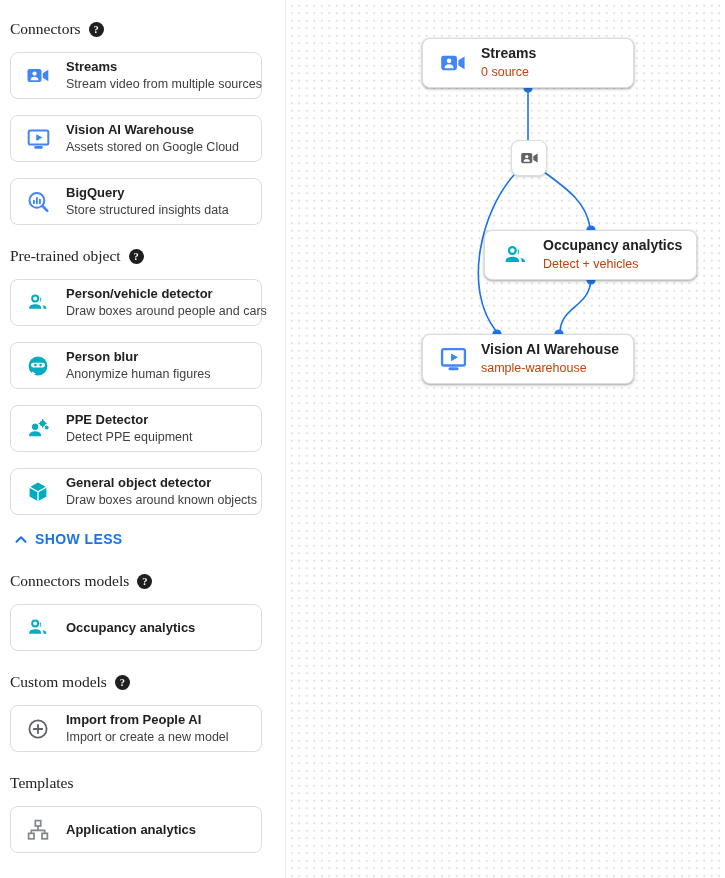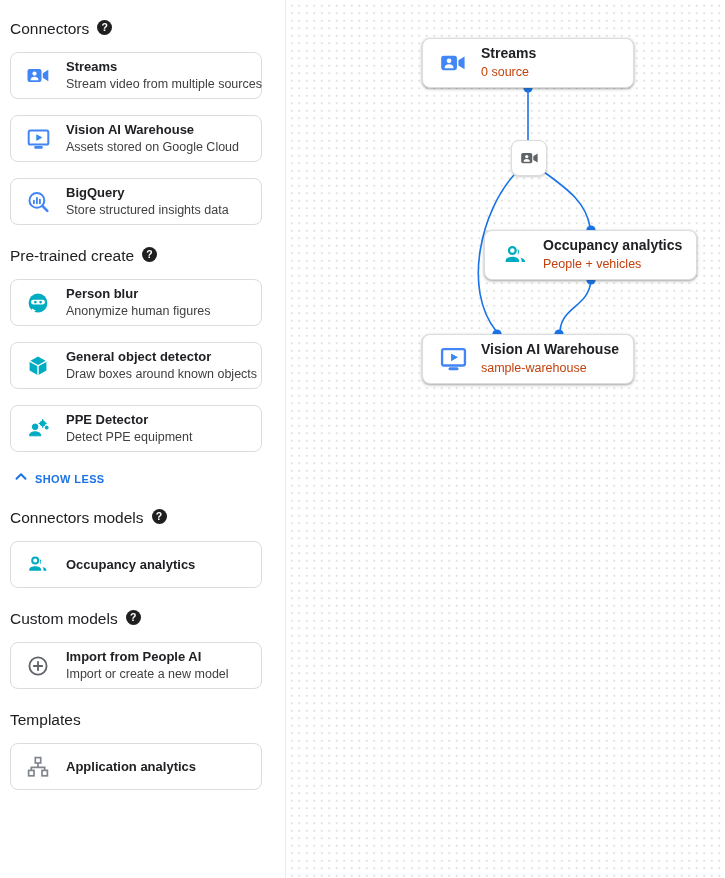--- a/index.html
+++ b/index.html
@@ -10,42 +10,42 @@
     -webkit-font-smoothing:antialiased;
   }
   .app { display:flex; width:725px; height:878px; }
 
   
   .sidebar {
     width:285px; height:878px; background:#fff;
     padding:6px 23px 12px 10px; overflow:hidden; flex:none;
   }
   .section-heading {
-    display:flex; align-items:flex-start; gap:8px;
+    display:flex; align-items:center; gap:8px;
     font-size:15.5px; color:#202124; font-weight:400;
-    margin:8px 0 14px 0; padding-top:6px;
+    margin:8px 0 14px 0; padding-top:6px;font-family:Liberation Serif, serif;
   }
   .help-badge {
     width:15px; height:15px; border-radius:50%; background:#1f1f1f;
     color:#fff; font-size:10.5px; font-weight:bold; line-height:15px;
     text-align:center; display:inline-block; cursor:pointer; flex:none;
   }
   .card {
     display:flex; align-items:center; gap:14px;
     width:252px; height:47px; padding:0 13px;
     border:1px solid #dadce0; border-radius:8px; background:#fff;
     margin-bottom:16px; cursor:grab;
   }
   .card .icon-box { width:28px; height:28px; flex:none; display:flex; align-items:center; justify-content:center; }
   .card-text { display:flex; flex-direction:column; line-height:1.38; }
   .card-title { font-size:13px; font-weight:bold; color:#202124; white-space:nowrap; }
   .card-sub { font-size:12.5px; color:#404040; white-space:nowrap; }
   .show-less {
-    display:flex; align-items:flex-end; gap:5px;
-    color:#1a73e8; font-size:11px; font-weight:bold; letter-spacing:.4px;
+    display:flex; align-items:flex-start; gap:5px;
+    color:#1a73e8; font-size:14px; font-weight:bold; letter-spacing:.4px;
     margin:6px 0 18px 2px; cursor:pointer; user-select:none;
   }
 
   
   .canvas {
     position:relative; width:440px; height:878px; flex:none;
     border-left:1px solid #ececec;
     background-color:#fff;
     background-image:radial-gradient(circle, #e0e0e0 1px, rgba(224,224,224,0) 1.3px);
     background-size:7.5px 7.5px;
@@ -169,59 +169,70 @@
             <use href="#ic-bigquery"></use>
           </svg>
       </span>
       <span class="card-text">
         <span class="card-title">BigQuery</span>
         <span class="card-sub">Store structured insights data</span>
       </span>
     </div>
 
     <div class="section-heading">
-      <span>Pre-trained create</span>
+      <span>Pre-trained object</span>
       <span class="help-badge">?</span>
     </div>
 
+    <div class="card">
+      <span class="icon-box">
+        <svg width="26" height="24" viewBox="0 0 24 24" fill="#00acc1" stroke="#00acc1">
+            <use href="#ic-people"></use>
+          </svg>
+      </span>
+      <span class="card-text">
+        <span class="card-title">Person/vehicle detector</span>
+        <span class="card-sub">Draw boxes around people and cars</span>
+      </span>
+    </div>
 
     <div class="card">
       <span class="icon-box">
         <svg width="24" height="24" viewBox="0 0 24 24" fill="#00acc1">
             <use href="#ic-face"></use>
             <style>.fillme{fill:#00acc1}</style>
           </svg>
       </span>
       <span class="card-text">
         <span class="card-title">Person blur</span>
         <span class="card-sub">Anonymize human figures</span>
       </span>
     </div>
 
     <div class="card">
       <span class="icon-box">
+        <svg width="25" height="24" viewBox="0 0 24 24" fill="#00acc1" stroke="#00acc1">
+            <use href="#ic-person-gear"></use>
+          </svg>
+      </span>
+      <span class="card-text">
+        <span class="card-title">PPE Detector</span>
+        <span class="card-sub">Detect PPE equipment</span>
+      </span>
+    </div>
+
+    <div class="card">
+      <span class="icon-box">
         <svg width="24" height="24" viewBox="0 0 24 24" fill="#00acc1">
             <use href="#ic-cube"></use>
           </svg>
       </span>
       <span class="card-text">
         <span class="card-title">General object detector</span>
         <span class="card-sub">Draw boxes around known objects</span>
-      </span>
-    </div>
-
-    <div class="card">
-      <span class="icon-box">
-        <svg width="25" height="24" viewBox="0 0 24 24" fill="#00acc1" stroke="#00acc1">
-            <use href="#ic-person-gear"></use>
-          </svg>
-      </span>
-      <span class="card-text">
-        <span class="card-title">PPE Detector</span>
-        <span class="card-sub">Detect PPE equipment</span>
       </span>
     </div>
 
     <div class="show-less">
       <span style="display:flex">
         <svg width="18" height="17" viewBox="0 0 18 17" stroke="#1a73e8">
             <use href="#ic-chevron-up"></use>
           </svg>
       </span>
       <span>SHOW LESS</span>
@@ -316,21 +327,21 @@
     </div>
 
     <div class="node node-occupancy">
       <span class="icon-box">
         <svg width="29" height="27" viewBox="0 0 24 24" fill="#00acc1" stroke="#00acc1">
             <use href="#ic-people"></use>
           </svg>
       </span>
       <span class="node-text">
         <span class="node-title">Occupancy analytics</span>
-        <span class="node-sub">People + vehicles</span>
+        <span class="node-sub">Detect + vehicles</span>
       </span>
     </div>
 
     <div class="node node-warehouse">
       <span class="icon-box">
         <svg width="29" height="28" viewBox="0 0 24 24" stroke="#4285f4">
             <use href="#ic-monitor"></use>
             <path d="M10 7.4 L15.6 10.6 L10 13.8 z" fill="#4285f4" stroke="none"></path>
           </svg>
       </span>

